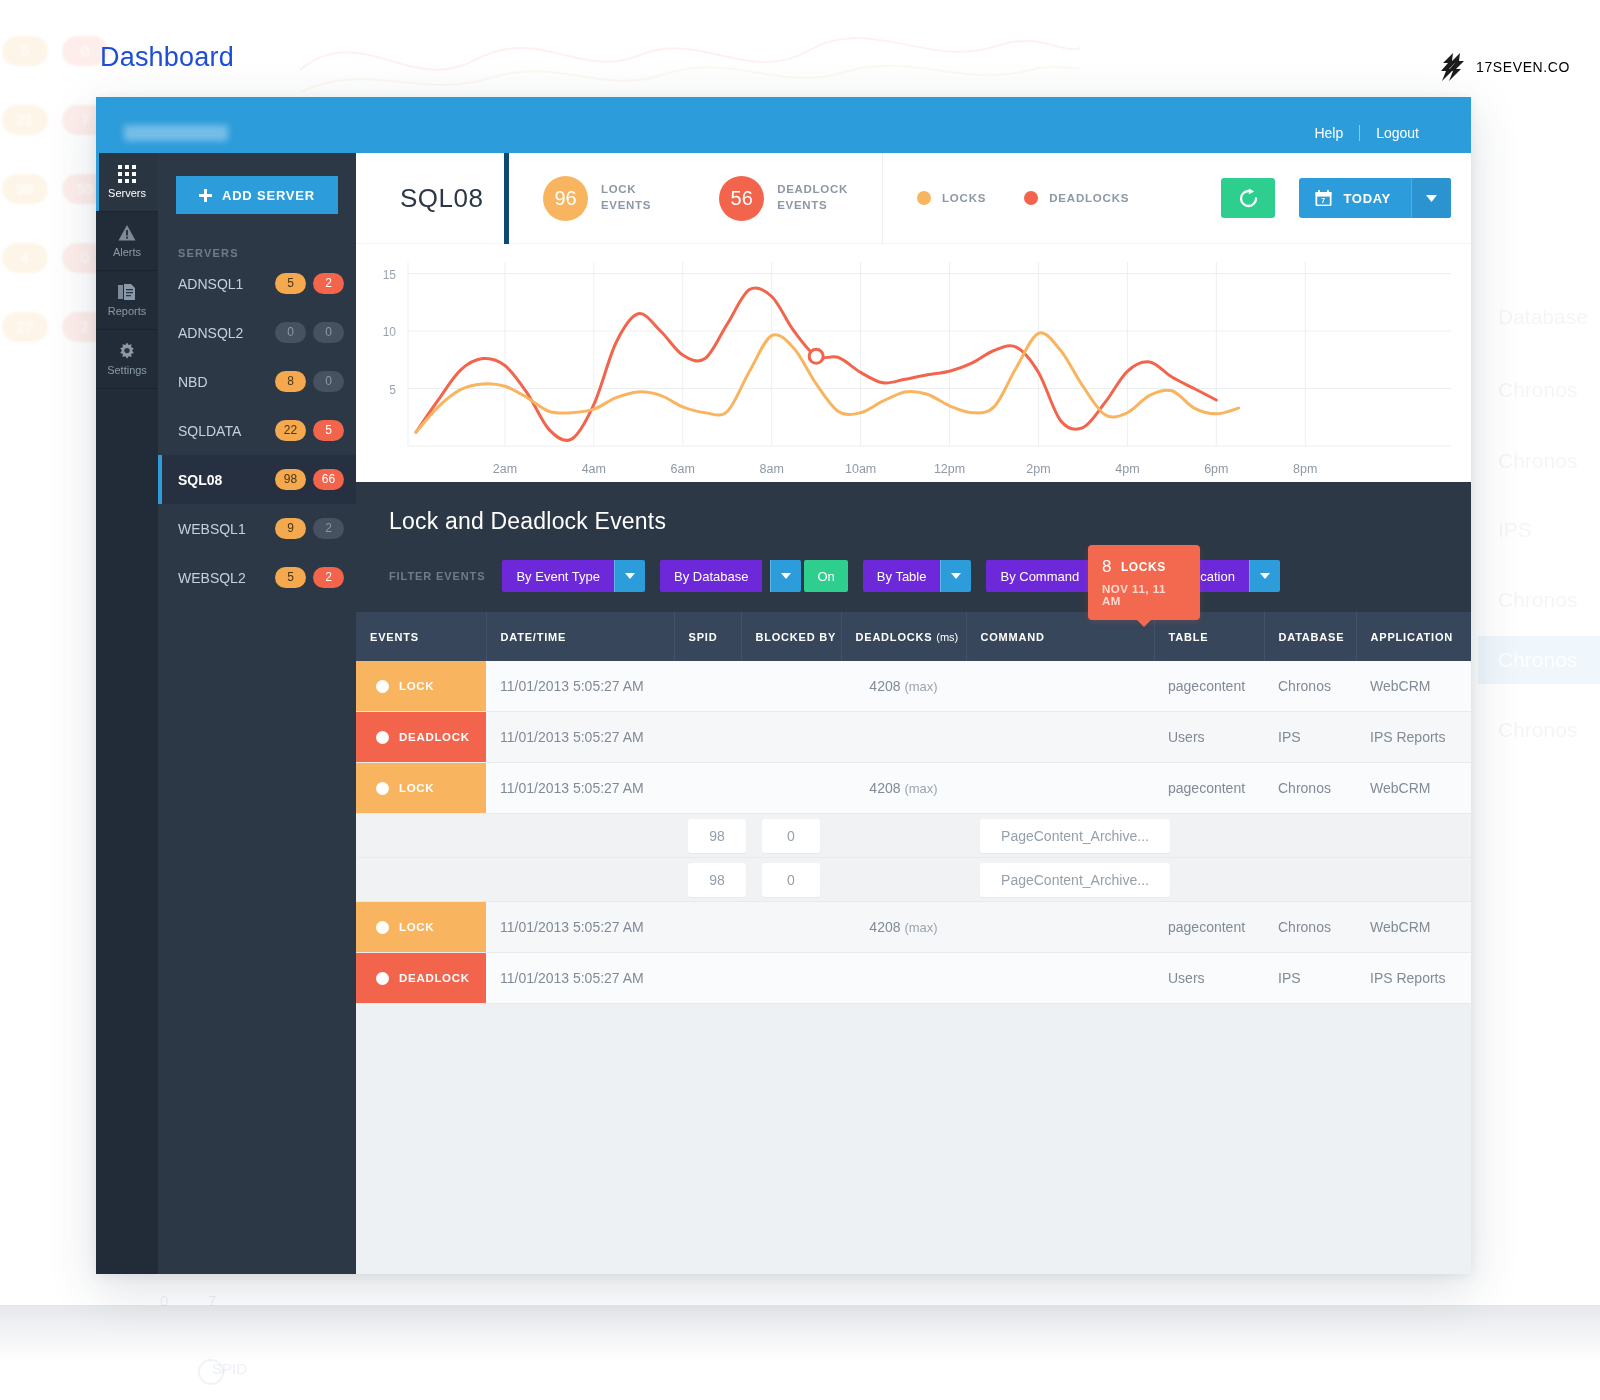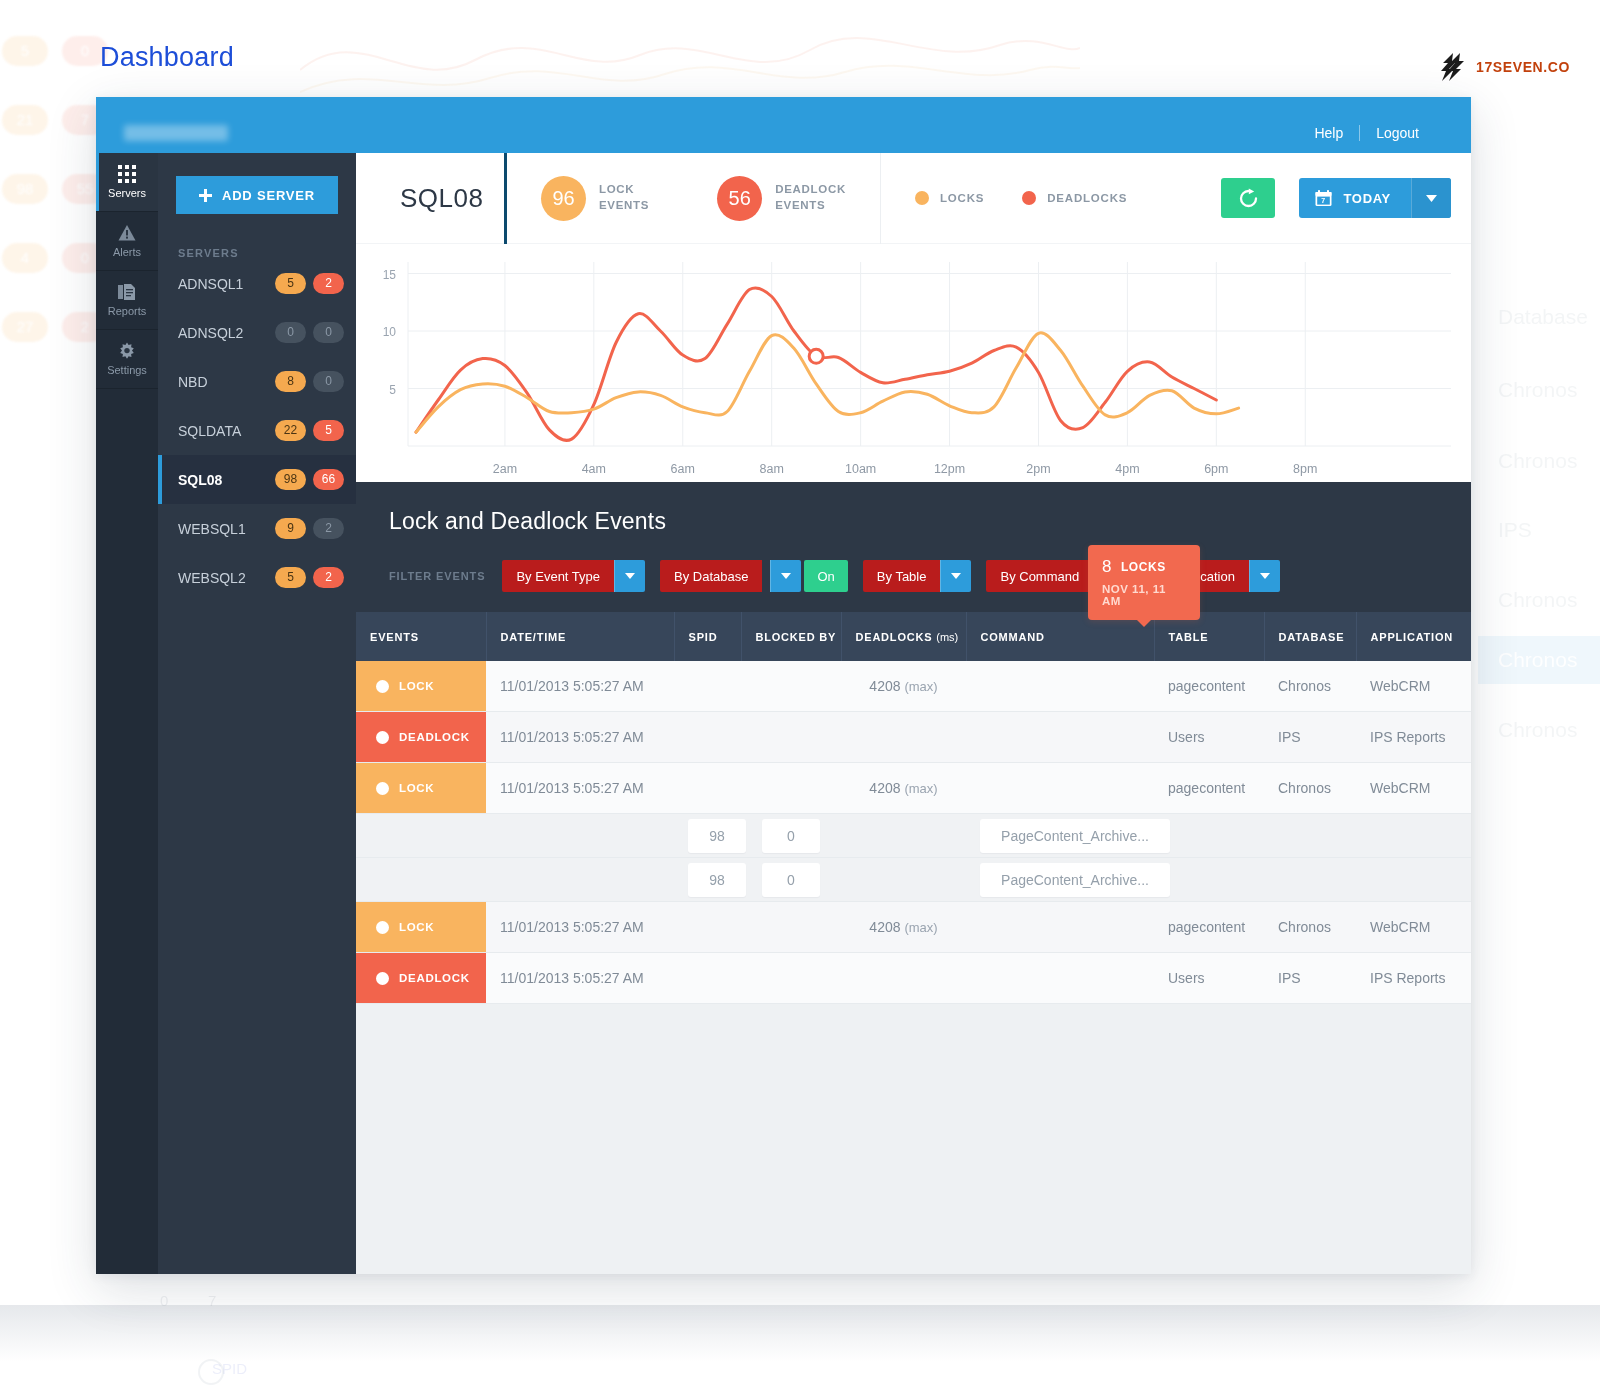--- a/index.html
+++ b/index.html
@@ -64,21 +64,21 @@
   
   .page-title {
     position: absolute; left: 100px; top: 42px;
     font-size: 27px; color: #1d4ed8; letter-spacing: .2px;
   }
   .brand {
     position: absolute; right: 30px; top: 52px;
     display: flex; align-items: center; gap: 10px;
   }
   .brand-mark { width: 26px; height: 30px; }
-  .brand-text { font-size: 14px; font-weight: bold; color: #c2410c; letter-spacing: .6px; }
+  .brand-text { font-size: 14px; font-weight: normal; color: #000000; letter-spacing: .6px; }
 
   
   .app-window {
     position: absolute; left: 96px; top: 97px;
     width: 1375px; height: 1177px;
     background: #ffffff;
     box-shadow: 0 14px 46px rgba(40,55,75,0.16), 0 2px 10px rgba(40,55,75,0.08);
     overflow: hidden;
   }
 
@@ -154,21 +154,21 @@
 
   .chart-head {
     height: 91px; display: flex; align-items: center; padding: 0 20px 0 0;
     border-bottom: 1px solid #f2f4f6;
   }
   .server-title {
     width: 148px; padding-left: 44px; font-size: 26px; color: #2d3846; letter-spacing: .5px;
   }
   .metric {
     display: flex; align-items: center; gap: 13px;
-    padding: 0 34px; height: 91px; border-left: 3px solid #0c4a6e;
+    padding: 0 34px; height: 91px; border-left: 5px solid #0c4a6e;
   }
   .metric-circle {
     width: 45px; height: 45px; border-radius: 50%;
     display: flex; align-items: center; justify-content: center;
     color: #ffffff; font-size: 20px;
   }
   .metric-circle.amber { background: #f9b45f; }
   .metric-circle.red   { background: #f2644c; }
   .metric-label {
     font-size: 11.5px; font-weight: bold; color: #8c98a5;
@@ -223,21 +223,21 @@
   
   .events-panel { background: #2d3846; padding: 26px 0 20px 33px; }
   .events-title { font-size: 23px; color: #ffffff; letter-spacing: .2px; }
   .filter-row { display: flex; align-items: center; gap: 0; margin-top: 25px; }
   .filter-label {
     font-size: 11px; font-weight: bold; letter-spacing: .9px;
     color: #6d7c8d; margin-right: 17px;
   }
   .filter { display: flex; align-items: stretch; margin-right: 15px; }
   .filter-main {
-    height: 32px; background: #b91c1c; color: #fff; font-size: 13px;
+    height: 32px; background: #6d28d9; color: #fff; font-size: 13px;
     display: flex; align-items: center; padding: 16px 14px; cursor: pointer;
     border-radius: 2px 0 0 2px;
   }
   .filter-caret {
     width: 31px; height: 32px; background: #2d9cdb;
     display: flex; align-items: center; justify-content: center;
     border-left: 1px solid rgba(255,255,255,0.25);
     border-radius: 0 2px 2px 0; cursor: pointer;
   }
   .filter-on {

